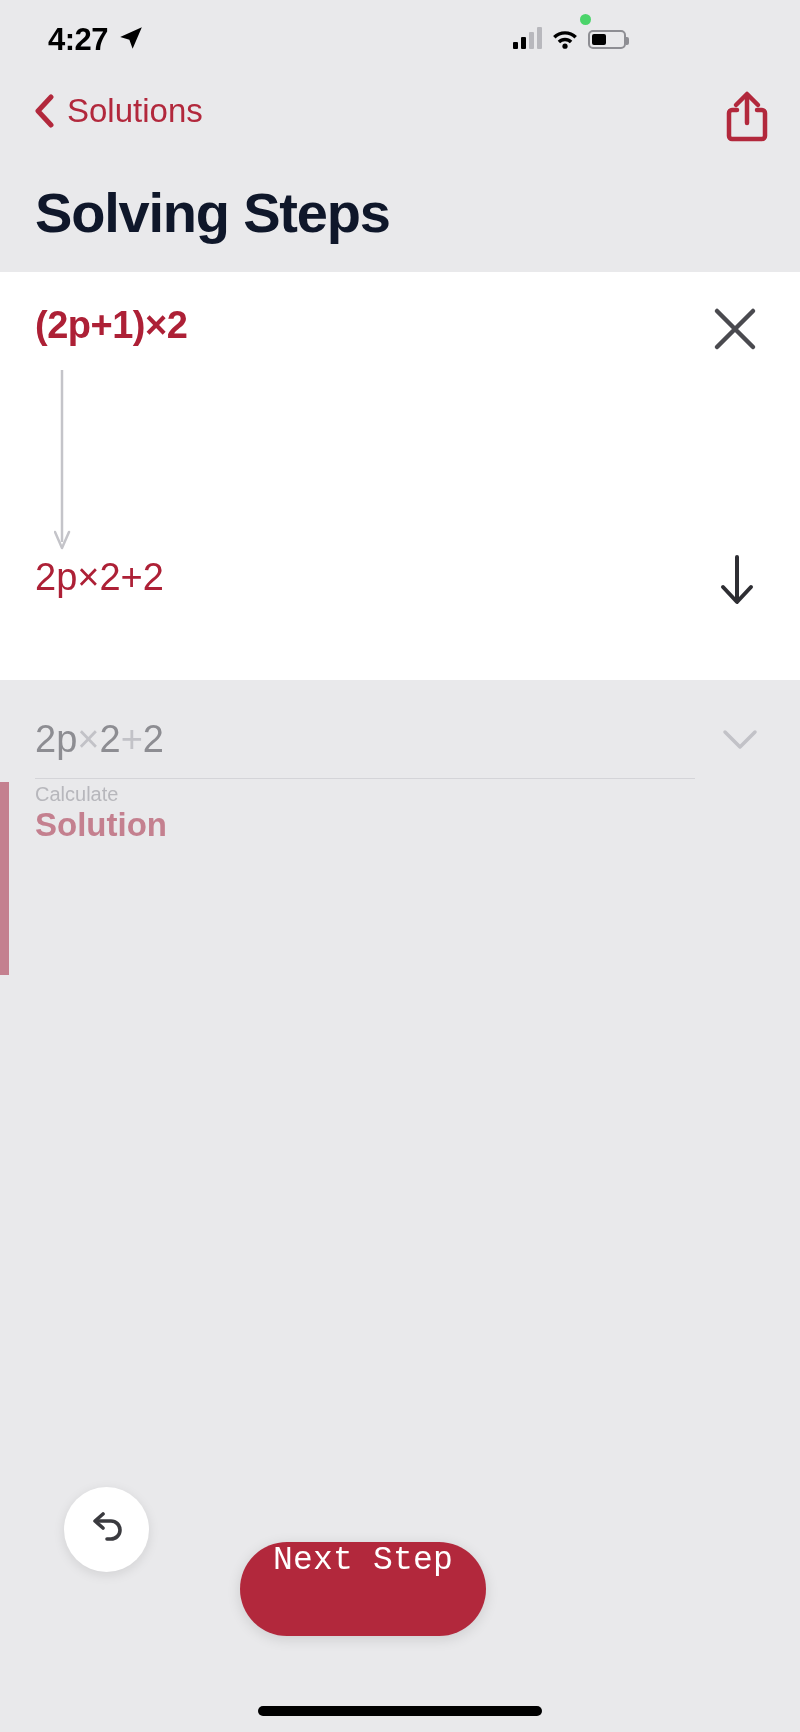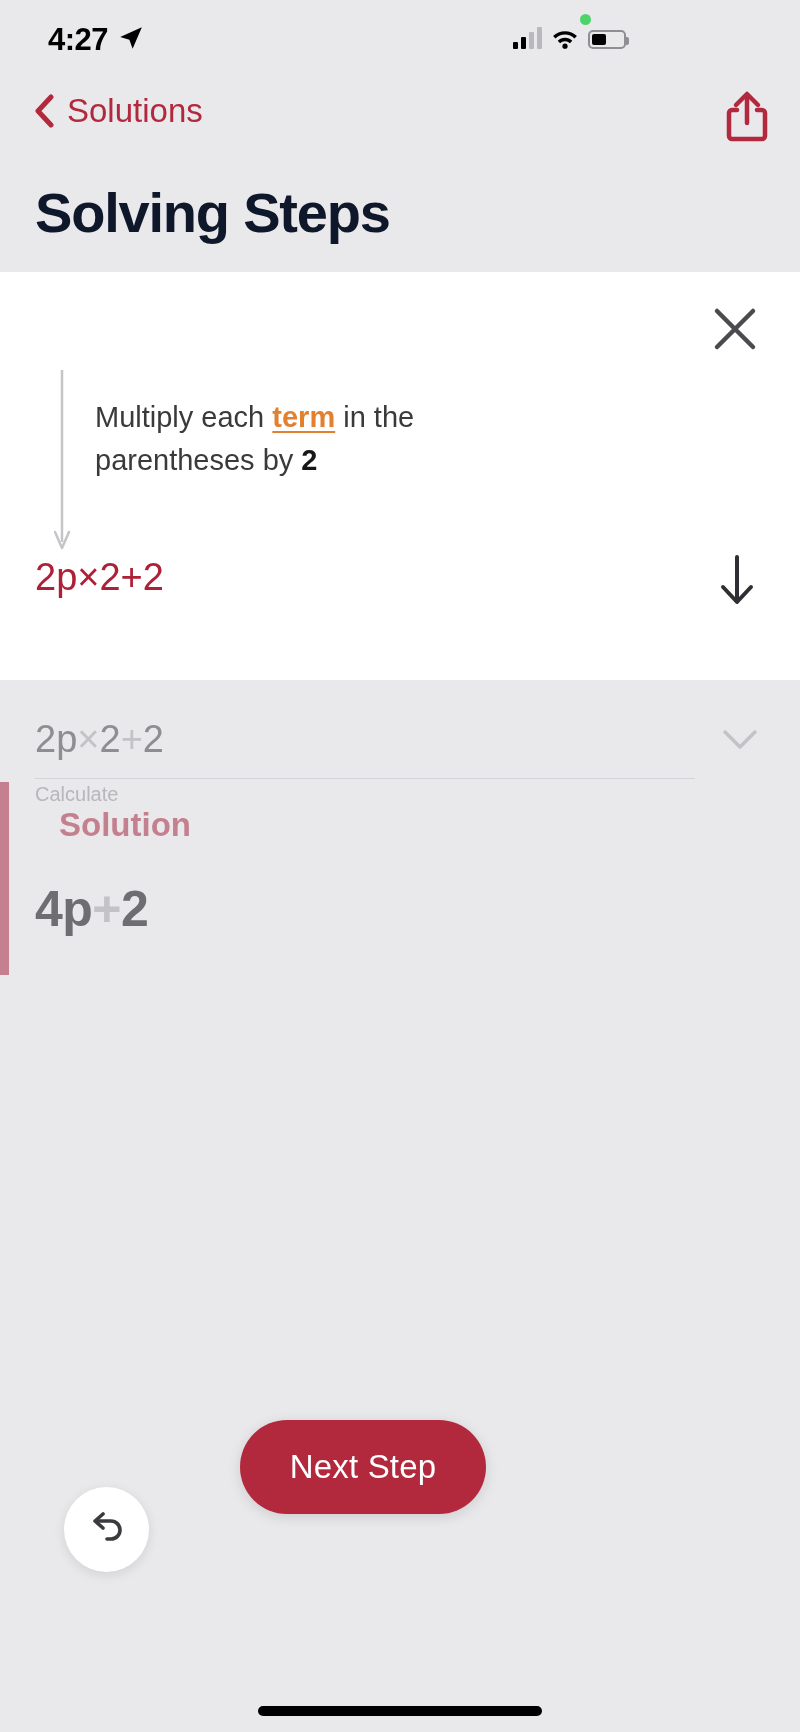--- a/index.html
+++ b/index.html
@@ -112,45 +112,46 @@
     background:#d4d4d8;
   }
 
   
   .sol-bar {
     position:absolute; top:782px; left:0; width:9px; height:193px;
     background:#c4808f;
   }
   .sol-title {
     position:absolute; top:806px; left:35px;
-    font-size:33px; font-weight:700; color:#c4808f;margin-left:24px;
+    font-size:33px; font-weight:700; color:#c4808f;
   }
   .sol-value {
     position:absolute; top:880px; left:35px;
     font-size:50px; font-weight:700; color:#6d6d72;
     letter-spacing:-0.5px;
   }
   .sol-value .dim { color:#c2c2c7; }
 
   
   .undo-btn {
     position:absolute; left:64px; top:1487px;
     width:85px; height:85px; border-radius:50%;
     background:#ffffff;
     box-shadow:0 3px 12px rgba(0,0,0,0.10);
     display:flex; align-items:center; justify-content:center;
     cursor:pointer;
   }
   .next-btn {
-    position:absolute; left:240px; top:1420px;
+    position:absolute; left:240px; top:1542px;
     width:246px; height:94px; border-radius:47px;
     background:#b2283c;
-    display:flex; align-items:center; justify-content:center;
+    display:flex; align-items:flex-start; justify-content:center;
     box-shadow:0 3px 14px rgba(0,0,0,0.12);
     cursor:pointer;
+    font-family:Liberation Mono, monospace;
   }
   .next-btn span {
     font-size:33px; color:#ffffff; font-weight:400;
     letter-spacing:0.2px;
   }
 
   .home-indicator {
     position:absolute; left:258px; bottom:16px;
     width:284px; height:10px; border-radius:5px; background:#000;
   }
@@ -203,37 +204,35 @@
         <path d="M22 33 V5" fill="none" stroke="#b2283c" stroke-width="4.5" stroke-linecap="round"></path>
         <path d="M11 15 L22 4 L33 15" fill="none" stroke="#b2283c" stroke-width="4.5" stroke-linecap="round" stroke-linejoin="round"></path>
       </svg>
     </div>
   </div>
 
   <div class="page-title">Solving Steps</div>
 
   <div class="step-card">
 
+    <div class="step-expr">(2p+1)×2</div>
 
     <div class="close-icon">
       <svg viewBox="0 0 50 50" width="50" height="50">
         <path d="M7 7 L43 43 M43 7 L7 43" fill="none" stroke="#4a4a4f" stroke-width="4.5" stroke-linecap="round"></path>
       </svg>
     </div>
 
     <div class="arrow-line">
       <svg viewBox="0 0 28 182" width="28" height="182">
         <path d="M8 0 V172" fill="none" stroke="#c4c4c9" stroke-width="2.5"></path>
         <path d="M1 162 L8 178 L15 162" fill="none" stroke="#c4c4c9" stroke-width="2.5" stroke-linecap="round" stroke-linejoin="round"></path>
       </svg>
     </div>
 
-    <div class="step-desc">
-      <span>Multiply each </span><span class="term">term</span><span> in the parentheses by </span><span class="num">2</span>
-    </div>
 
     <div class="step-result">2p×2+2</div>
 
     <div class="down-icon">
       <svg viewBox="0 0 46 52" width="46" height="52">
         <path d="M23 3 V46" fill="none" stroke="#2e2e33" stroke-width="4" stroke-linecap="round"></path>
         <path d="M9 33 L23 48 L37 33" fill="none" stroke="#2e2e33" stroke-width="4" stroke-linecap="round" stroke-linejoin="round"></path>
       </svg>
     </div>
   </div>
@@ -245,21 +244,20 @@
       <svg viewBox="0 0 36 24" width="36" height="24">
         <path d="M3 4 L18 19 L33 4" fill="none" stroke="#c2c2c7" stroke-width="3.5" stroke-linecap="round" stroke-linejoin="round"></path>
       </svg>
     </div>
   </div>
 
   <div class="divider"></div>
 
   <div class="sol-bar"></div>
   <div class="sol-title">Solution</div>
-  <div class="sol-value"><span>4p</span><span class="dim">+</span><span>2</span></div>
 
   <div class="undo-btn">
     <span>
       <svg viewBox="0 0 40 40" width="40" height="40">
         <path d="M10 13 H24 a9 9 0 0 1 0 18 h-4" fill="none" stroke="#3a3a3f" stroke-width="3.6" stroke-linecap="round"></path>
         <path d="M16 6 L8 13 L16 20" fill="none" stroke="#3a3a3f" stroke-width="3.6" stroke-linecap="round" stroke-linejoin="round"></path>
       </svg>
     </span>
   </div>
 

